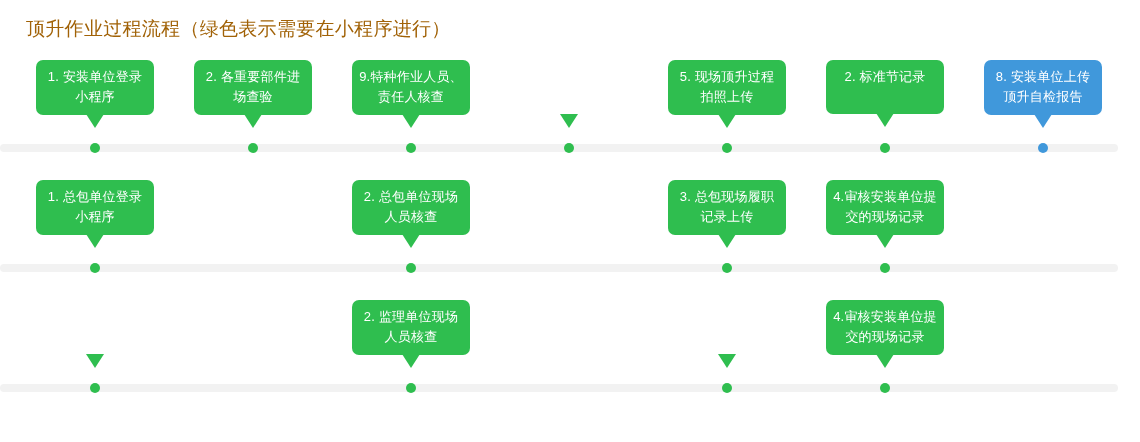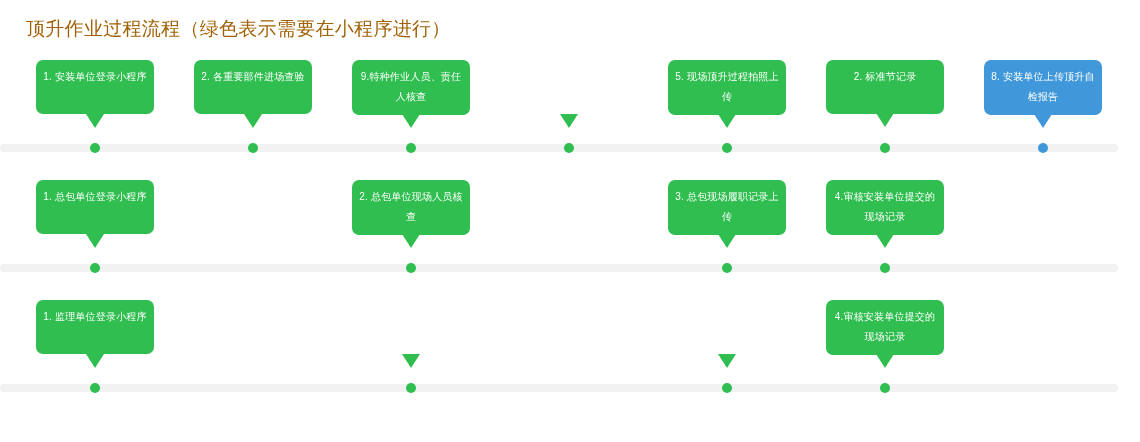--- a/index.html
+++ b/index.html
@@ -58,21 +58,21 @@
   .callout {
     position: absolute;
     left: 0;
     top: 8px;
     width: 118px;
     min-height: 54px;
     box-sizing: border-box;
     border-radius: 7px;
     padding: 7px 6px 8px 6px;
     color: #ffffff;
-    font-size: 10px;
+    font-size: 13px;
     line-height: 20px;
     text-align: center;
     letter-spacing: 0.2px;
   }
   .callout.green { background: #2fbe4f; }
   .callout.blue  { background: #4098db; }
 
   
   .tail {
     position: absolute;
@@ -166,25 +166,25 @@
         <div class="tail green" style="top: 62px;"></div>
         <div class="dot green"></div>
       </div>
     </div>
 </div>
 
 <div class="timeline-row row-3">
   <div class="rail"></div>
   <div class="nodes">
       <div class="node" style="left: 36px;">
-        <div class="callout green"><span>1. 监理单位登录小程序</span></div>
         <div class="tail green" style="top: 62px;"></div>
         <div class="dot green"></div>
       </div>
       <div class="node" style="left: 352px;">
+        <div class="callout green"><span>2. 监理单位现场人员核查</span></div>
         <div class="tail green" style="top: 62px;"></div>
         <div class="dot green"></div>
       </div>
       <div class="node" style="left: 668px;">
         <div class="tail green" style="top: 62px;"></div>
         <div class="dot green"></div>
       </div>
       <div class="node" style="left: 826px;">
         <div class="callout green"><span>4.审核安装单位提交的现场记录</span></div>
         <div class="tail green" style="top: 62px;"></div>

